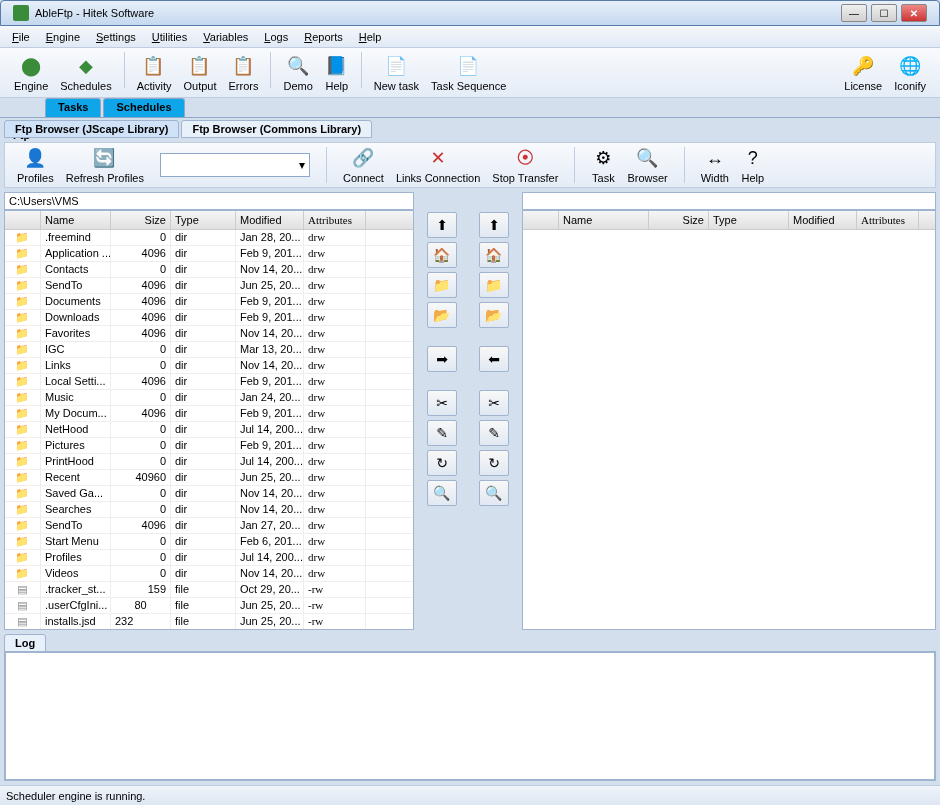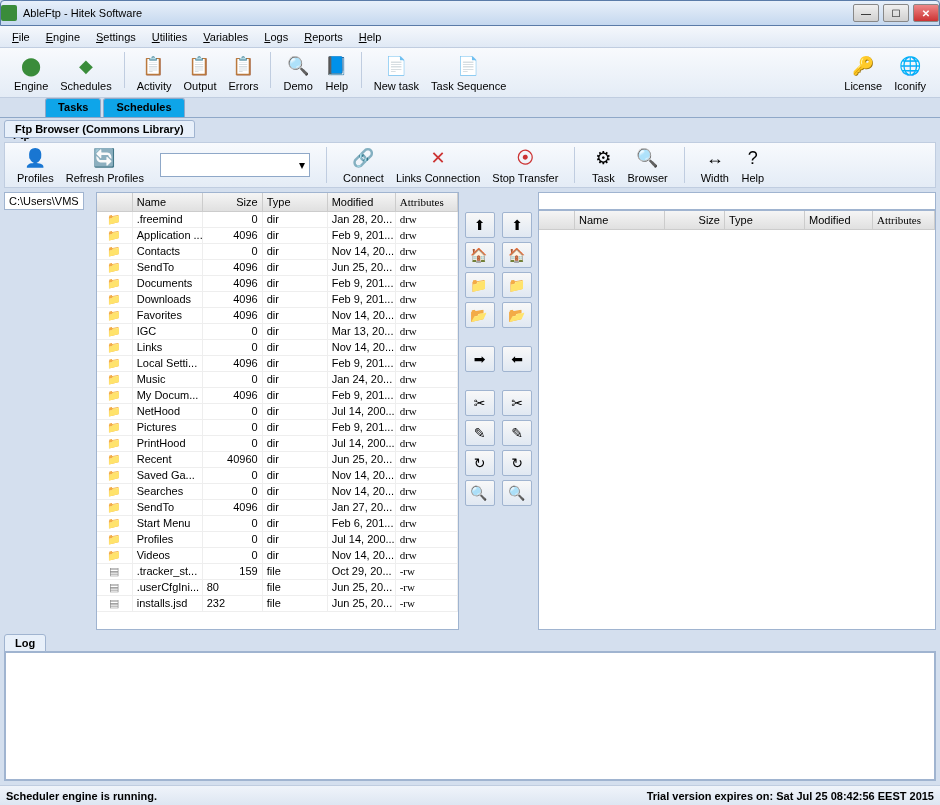--- a/index.html
+++ b/index.html
@@ -1,17 +1,17 @@
 <!DOCTYPE html>
 <html><head>
 <meta charset="utf-8">
 <style>
 * { box-sizing: border-box; margin: 0; padding: 0; font-family: Tahoma, Arial, sans-serif; font-size: 11px; }
 body { background: #d4dfee; width: 940px; height: 805px; overflow: hidden; display: flex; flex-direction: column; }
-.titlebar { height: 26px; background: linear-gradient(to bottom, #e8f0fa, #c5d8ef); border: 1px solid #5a7ba8; display: flex; align-items: center; justify-content: space-between; padding: 0 0; border-radius: 4px 4px 0 0; }
+.titlebar { height: 26px; background: linear-gradient(to bottom, #e8f0fa, #c5d8ef); border: 1px solid #5a7ba8; display: flex; align-items: center; justify-content: space-between; padding: 0 12px; border-radius: 4px 4px 0 0; }
 .titlebar-left { display: flex; align-items: center; gap: 6px; }
 .app-icon { width: 16px; height: 16px; background: #3a8c3a; border-radius: 2px; }
 .window-buttons { display: flex; gap: 4px; }
 .win-btn { width: 26px; height: 18px; border: 1px solid #888; border-radius: 2px; display: flex; align-items: center; justify-content: center; font-size: 10px; font-family: Arial; }
 .win-min { background: linear-gradient(#f0f0f0,#d0d0d0); }
 .win-max { background: linear-gradient(#f0f0f0,#d0d0d0); }
 .win-close { background: linear-gradient(#e88,#c33); color: #fff; font-weight: bold; }
 
 .menubar { height: 22px; background: linear-gradient(to bottom, #f5f8fc, #e0e9f5); border-bottom: 1px solid #c0cde0; display: flex; align-items: center; padding-left: 4px; }
 .menu-item { padding: 3px 8px; cursor: pointer; }
@@ -33,21 +33,21 @@
 .subtab { padding: 2px 10px; border: 1px solid #a0b4d0; background: #e8f0fa; margin-right: 2px; border-radius: 3px 3px 0 0; font-weight: bold; cursor: pointer; }
 .subtab.active { background: #cfe2f8; }
 
 .action-bar { height: 46px; background: linear-gradient(to bottom, #f8fafd, #e4ecf6); border: 1px solid #c0cde0; margin: 4px; display: flex; align-items: center; padding: 0 6px; gap: 4px; }
 .profile-combo { width: 150px; height: 24px; border: 1px solid #8fa8c8; background: #fff; margin: 0 6px; position: relative; }
 .profile-combo::after { content: '▾'; position: absolute; right: 4px; top: 4px; font-size: 12px; }
 
 .browser-area { flex: 1; display: flex; margin: 0 4px; gap: 4px; overflow: hidden; }
 .path-bar { height: 18px; border: 1px solid #a0b4d0; background: #fff; padding: 2px 4px; margin-bottom: 0; }
 .file-panel { flex: 1; display: flex; flex-direction: column; border: 1px solid #a0b4d0; background: #fff; overflow: hidden; }
-.left-wrap { flex: 0 0 410px; display: flex; flex-direction: row; gap: 12px; }
+.left-wrap { flex: 0 0 410px; display: flex; flex-direction: column; }
 .table-header { display: flex; background: linear-gradient(#f5f5f5,#e0e0e0); border-bottom: 1px solid #ccc; }
 .th { border-right: 1px solid #ccc; padding: 3px 4px; font-weight: normal; overflow: hidden; }
 .c-icon { width: 36px; }
 .c-name { width: 70px; }
 .c-size { width: 60px; text-align: right; }
 .c-type { width: 65px; }
 .c-mod { width: 68px; }
 .c-attr { width: 62px; font-family: Liberation Serif, serif; }
 .table-body { flex: 1; overflow: auto; }
 .row { display: flex; border-bottom: 1px solid #eee; }
@@ -58,21 +58,21 @@
 .mid-buttons { width: 48px; display: flex; flex-direction: column; align-items: center; gap: 4px; padding-top: 20px; }
 .mid-btn { width: 30px; height: 26px; border: 1px solid #a0b4d0; background: linear-gradient(#f8f8f8,#e0e8f2); display: flex; align-items: center; justify-content: center; border-radius: 2px; cursor: pointer; font-size: 14px; }
 .mid-sep { height: 10px; }
 
 .status-section { margin: 4px; }
 .log-tab-row { display: flex; }
 .log-tab { padding: 2px 10px; border: 1px solid #a0b4d0; background: #e8f0fa; border-radius: 3px 3px 0 0; font-weight: bold; cursor: pointer; }
 .log-area { height: 130px; border: 2px solid #a0b4d0; background: #fff; margin-top: -1px; }
 
 .statusbar { height: 20px; background: linear-gradient(#f0f4fa,#dde6f2); border-top: 1px solid #c0cde0; display: flex; justify-content: space-between; align-items: center; padding: 0 6px; font-weight: bold; }
-.statusbar span { font-weight: bold; }
+.statusbar span { font-weight: normal; }
 
 .right-panel-wrap { flex: 1; display: flex; flex-direction: column; }
 .right-headers .c-name { width: 90px; }
 .right-headers .c-size { width: 60px; }
 .right-headers .c-type { width: 80px; }
 .right-headers .c-mod { width: 68px; }
 .right-headers .c-attr { width: 62px; }
 </style>
 </head>
 <body>
@@ -155,20 +155,21 @@
     </div>
 </div>
 
 <div class="tabs1" id="tabs1">
     <div class="tab1 active">Ftp</div>
     <div class="tab1">Tasks</div>
     <div class="tab1">Schedules</div>
   </div>
 
 <div class="subtabs" id="subtabs">
+    <div class="subtab active">Ftp Browser (JScape Library)</div>
     <div class="subtab">Ftp Browser (Commons Library)</div>
   </div>
 
 <div class="action-bar">
   <div class="tool-group" id="act1">
       <div class="tool-btn">
         <div class="tool-icon">👤</div>
         <span>Profiles</span>
       </div>
       <div class="tool-btn">
@@ -409,21 +410,21 @@
             <div class="td c-icon file-ic" style="text-align:center">▤</div>
             <div class="td c-name">.tracker_st...</div>
             <div class="td c-size" style="text-align:right">159</div>
             <div class="td c-type">file</div>
             <div class="td c-mod">Oct 29, 20...</div>
             <div class="td c-attr">-rw</div>
           </div>
           <div class="row">
             <div class="td c-icon file-ic" style="text-align:center">▤</div>
             <div class="td c-name">.userCfgIni...</div>
-            <div class="td c-size" style="text-align:left">80</div>
+            <div class="td c-size" style="text-align:center">80</div>
             <div class="td c-type">file</div>
             <div class="td c-mod">Jun 25, 20...</div>
             <div class="td c-attr">-rw</div>
           </div>
           <div class="row">
             <div class="td c-icon file-ic" style="text-align:center">▤</div>
             <div class="td c-name">installs.jsd</div>
             <div class="td c-size" style="text-align:left">232</div>
             <div class="td c-type">file</div>
             <div class="td c-mod">Jun 25, 20...</div>
@@ -476,14 +477,13 @@
 
 <div class="status-section">
   <div class="log-tab-row">
     <div class="log-tab">Log</div>
   </div>
   <div class="log-area"></div>
 </div>
 
 <div class="statusbar">
   <span>Scheduler engine is running.</span>
-  <span>Trial version expires on: Sat Jul 25 08:42:56 EEST 2015</span>
 </div>
 
 </body></html>

